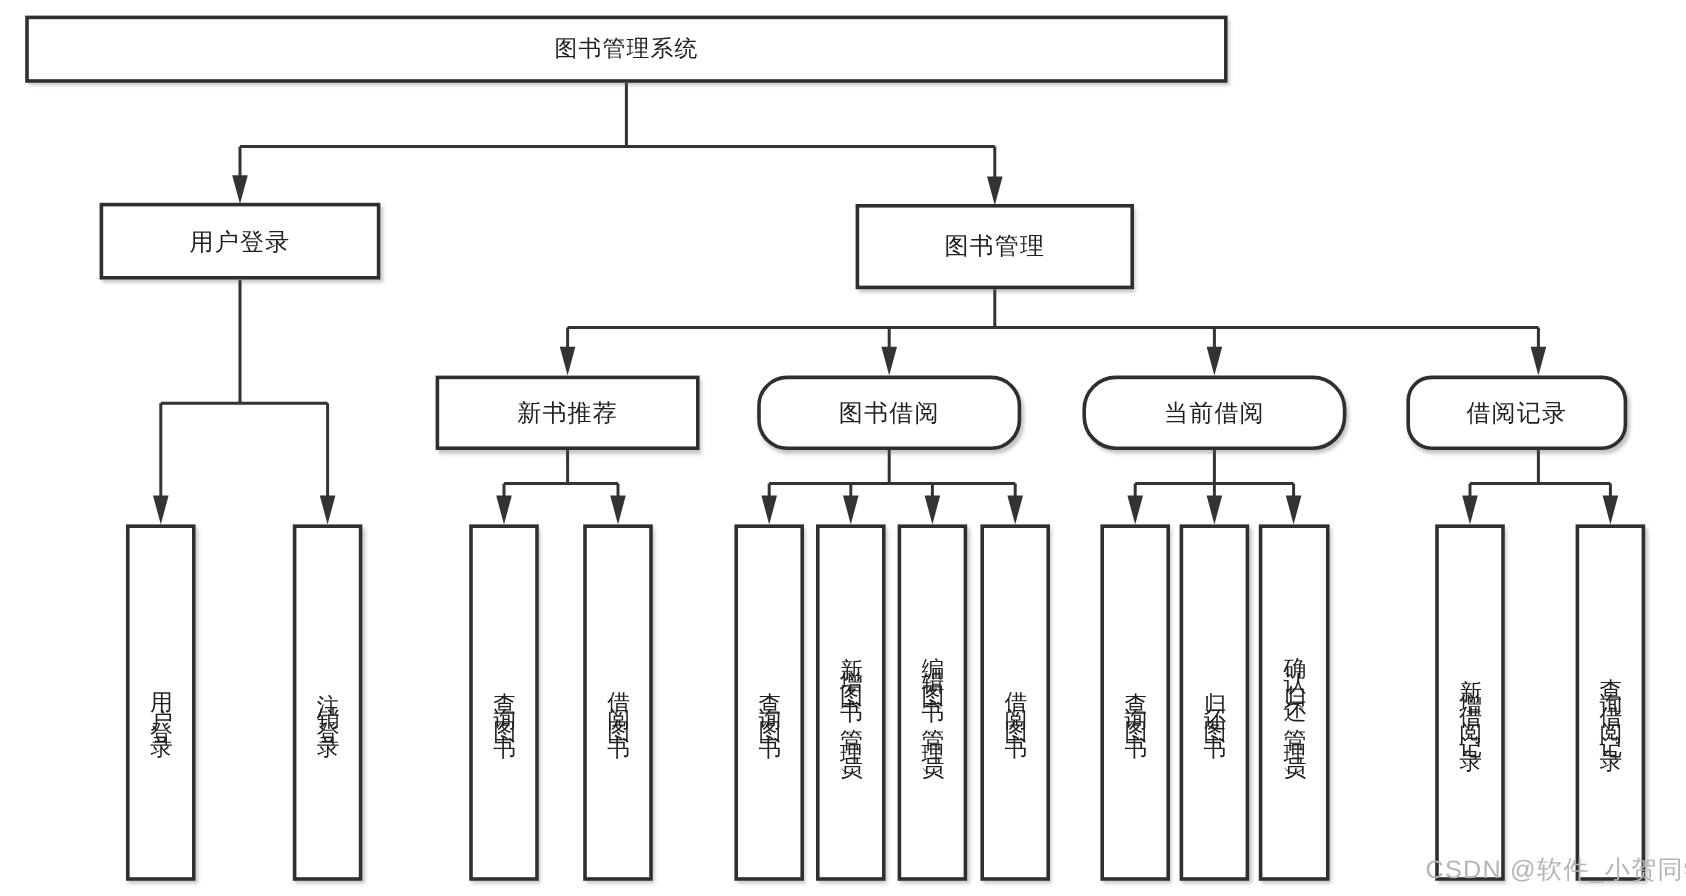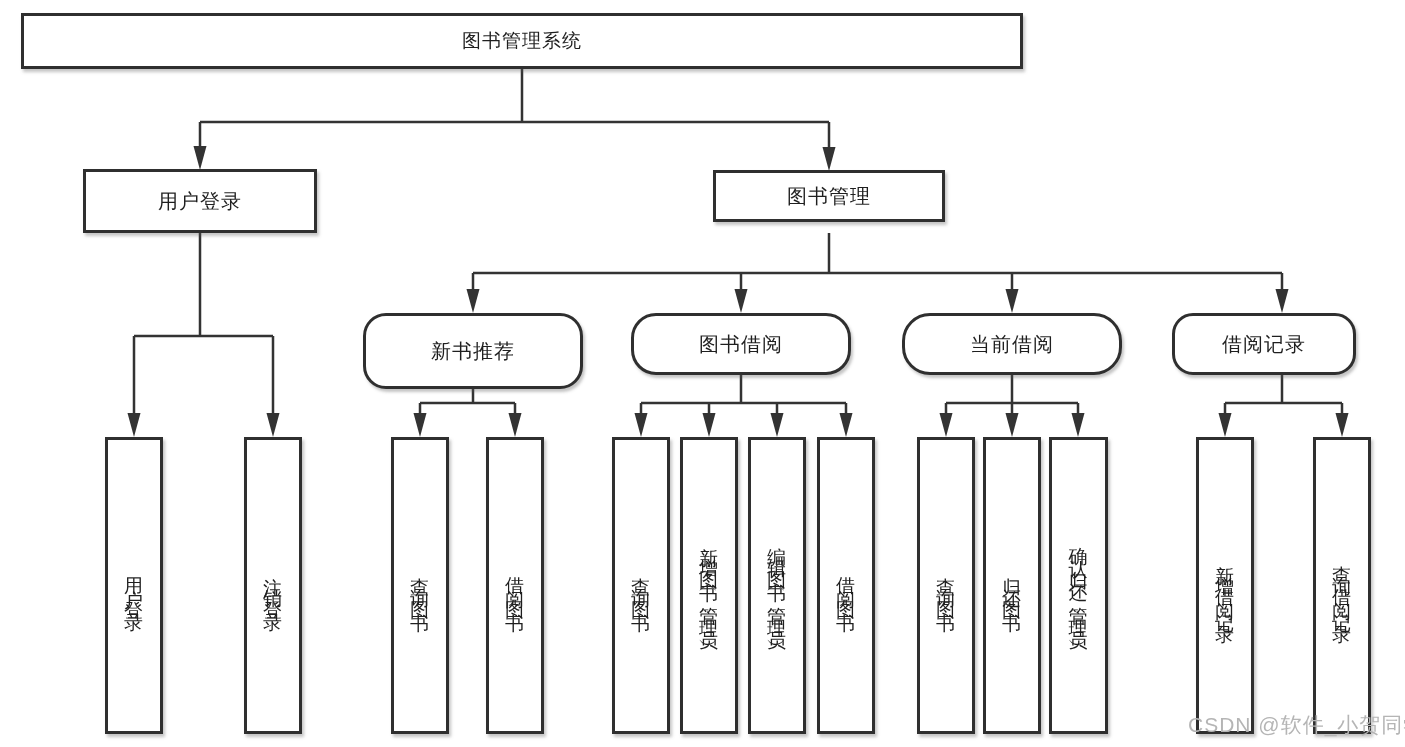--- a/index.html
+++ b/index.html
@@ -93,25 +93,25 @@
     </g>
   </svg>
 
   <div class="node hnode root" style="left:21px; top:13px; width:1002px; height:56px;">
     <span>图书管理系统</span>
   </div>
 
   <div class="node hnode" style="left:83px; top:169px; width:234px; height:64px;">
     <span>用户登录</span>
   </div>
-  <div class="node hnode" style="left:713px; top:170px; width:232px; height:52px;text-align:center;">
+  <div class="node hnode" style="left:713px; top:170px; width:232px; height:71px;text-align:center;">
     <span>图书管理</span>
   </div>
 
-  <div class="node hnode" style="left:363px; top:313px; width:220px; height:76px;border-radius:23px;">
+  <div class="node hnode" style="left:363px; top:313px; width:220px; height:62px;">
     <span>新书推荐</span>
   </div>
   <div class="node hnode" style="left:631px; top:313px; width:220px; height:62px;border-radius:25px;">
     <span>图书借阅</span>
   </div>
   <div class="node hnode" style="left:902px; top:313px; width:220px; height:62px;border-radius:28px;">
     <span>当前借阅</span>
   </div>
   <div class="node hnode" style="left:1172px; top:313px; width:184px; height:62px;border-radius:21px;">
     <span>借阅记录</span>

